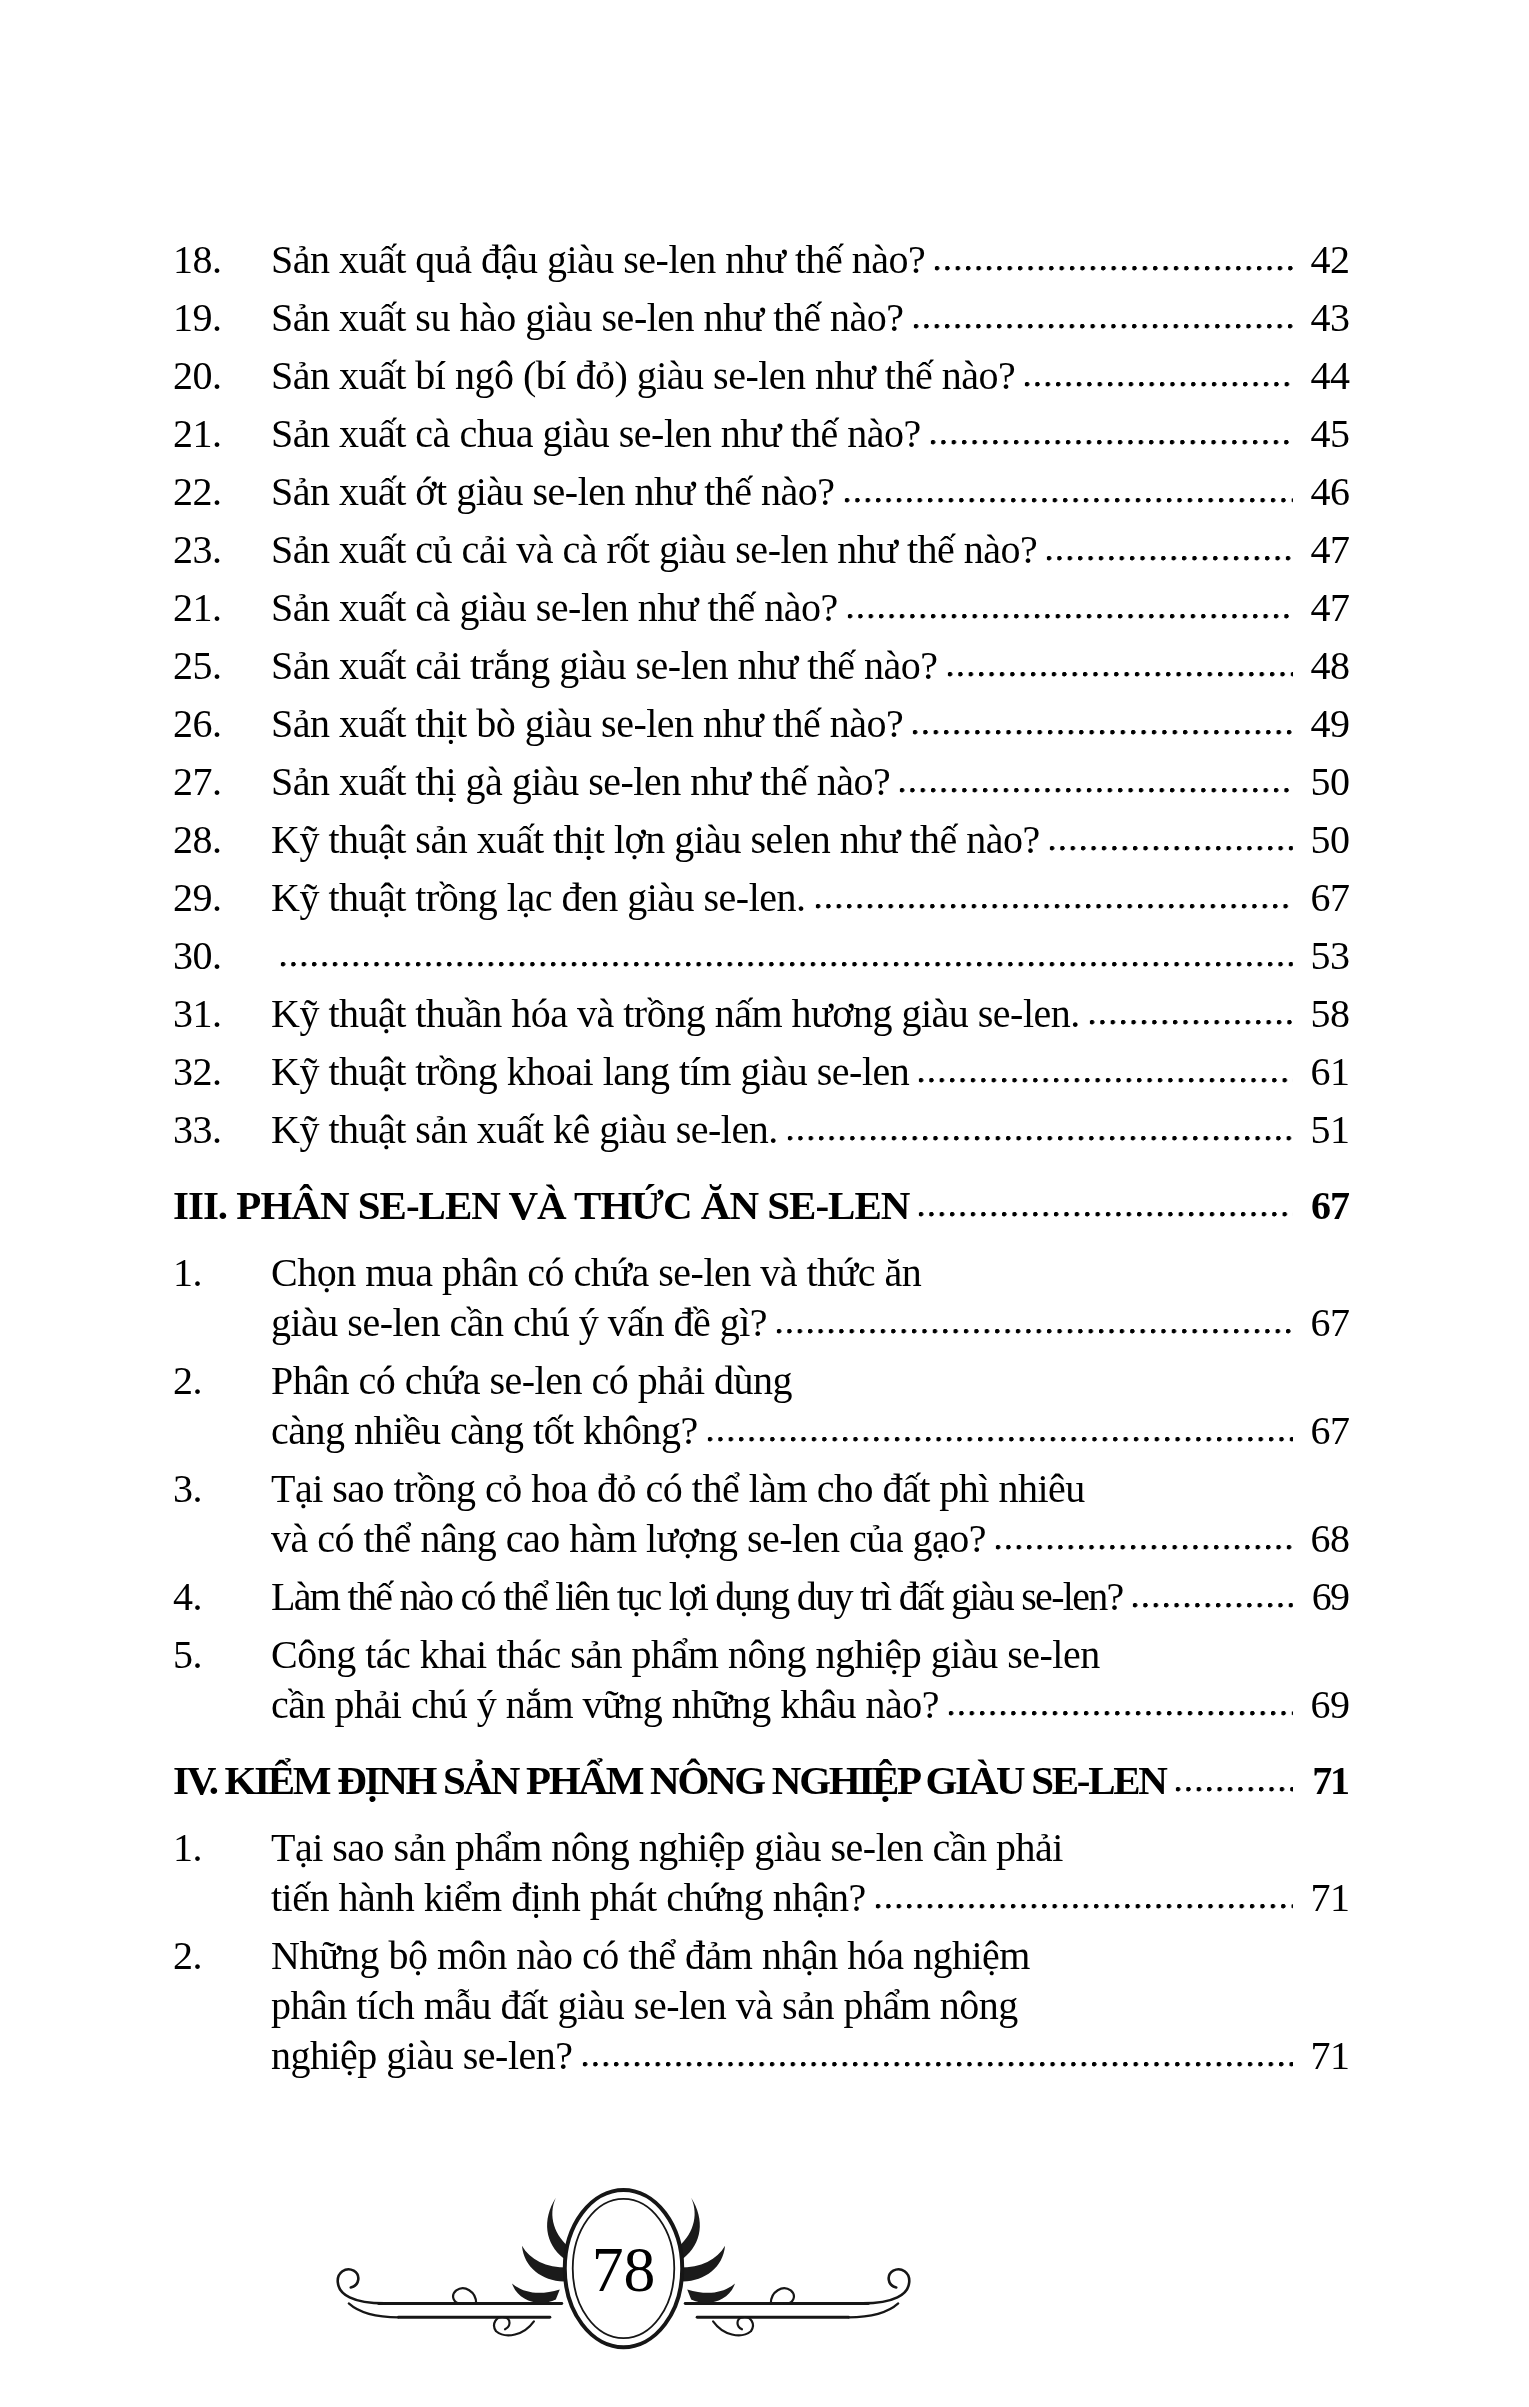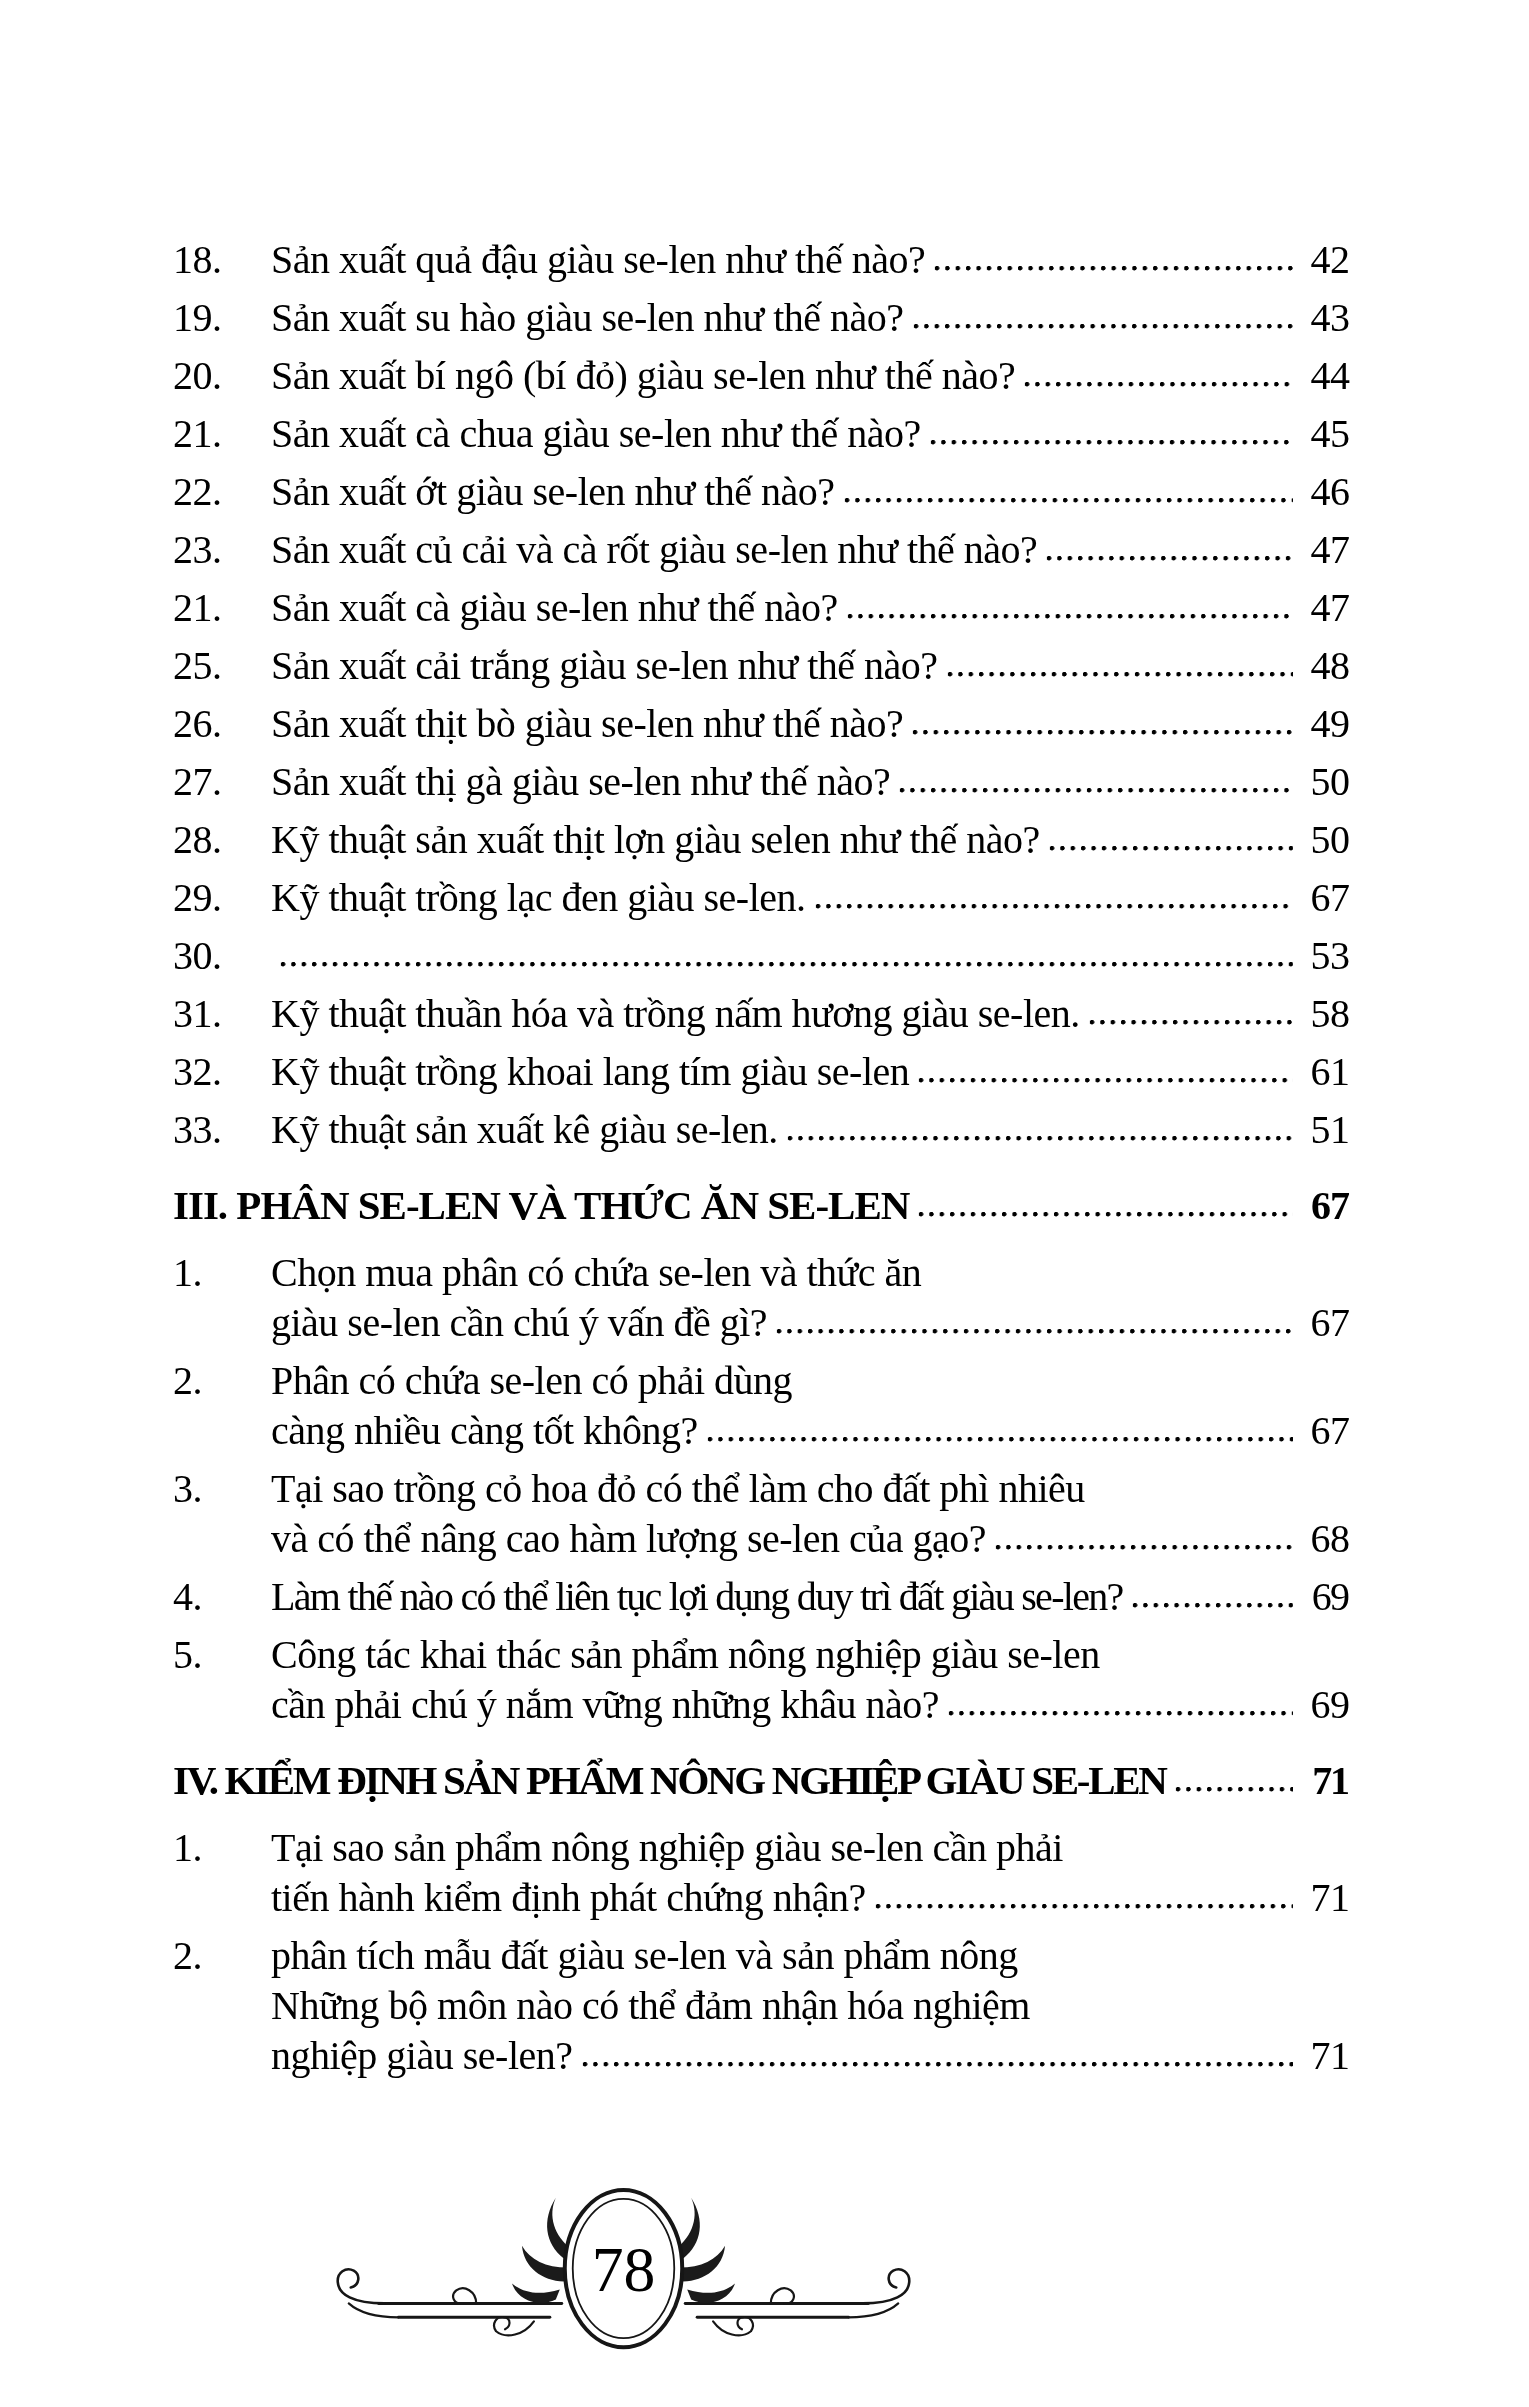--- a/index.html
+++ b/index.html
@@ -338,26 +338,26 @@
       <span class="dots"></span>
       <span class="pagenum">71</span>
     </div>
   </div>
     </div>
 
     <div class="entry">
       <span class="num">2.</span>
       <div class="body">
     <div class="line">
+      <span class="txt">Những bộ môn nào có thể đảm nhận hóa nghiệm</span>
+
+    </div>
+
+    <div class="line">
       <span class="txt">phân tích mẫu đất giàu se-len và sản phẩm nông</span>
-
-    </div>
-
-    <div class="line">
-      <span class="txt">Những bộ môn nào có thể đảm nhận hóa nghiệm</span>
 
     </div>
 
     <div class="line">
       <span class="txt">nghiệp giàu se-len?</span>
       <span class="dots"></span>
       <span class="pagenum">71</span>
     </div>
   </div>
     </div>

